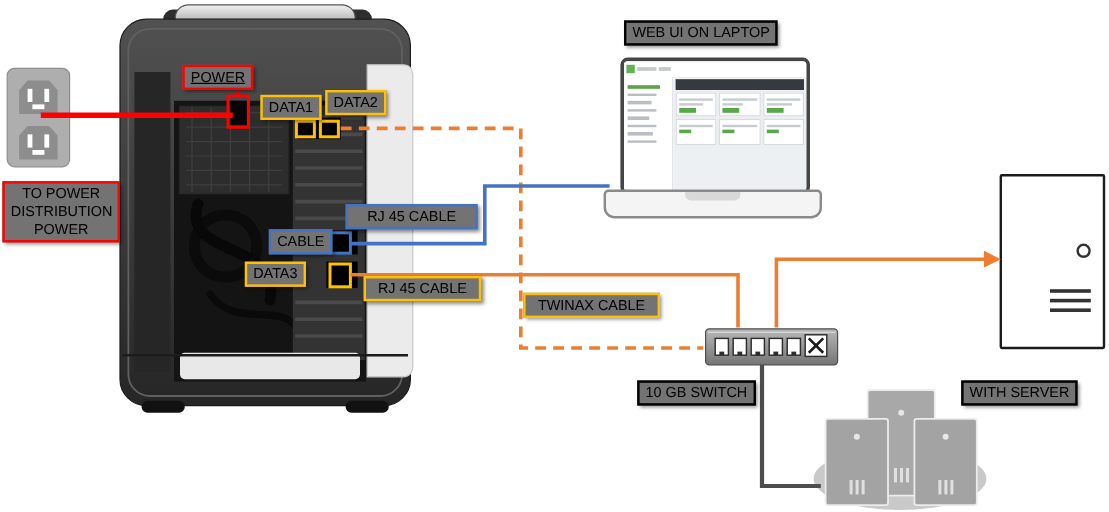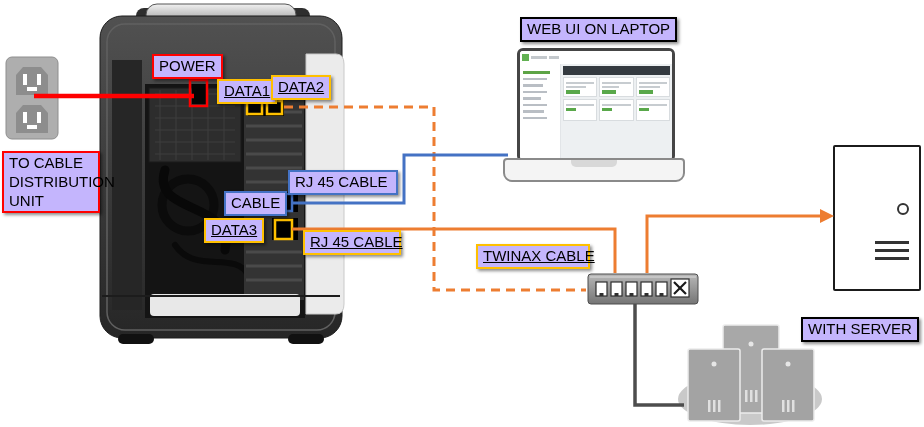--- a/index.html
+++ b/index.html
@@ -4,27 +4,27 @@
 <style>
   html,body{margin:0;padding:0;background:#fff;}
   .stage{
     position:relative;width:924px;height:427px;background:#ffffff;
     font-family:"Liberation Sans",sans-serif;overflow:hidden;
   }
   svg.layer{position:absolute;left:0;top:0;}
   .illus{z-index:10;}
   .cables{z-index:20;}
   .callout{
-    position:absolute;z-index:30;background:#c4b5fd;border:2.5px solid #000;
-    padding:1px 5px;font-size:15px;line-height:1.25;color:#000;text-align:left;
+    position:absolute;z-index:30;background:#737373;border:2.5px solid #000;
+    padding:1px 5px;font-size:12px;line-height:1.25;color:#000;text-align:center;
     box-shadow:2px 2px 3px rgba(0,0,0,.45);white-space:nowrap;
   }
   .callout.multi{white-space:normal;}
   .b-red{border-color:#ff0000;}
-  .b-yellow{border-color:#ffc000;text-decoration:underline;}
+  .b-yellow{border-color:#ffc000;}
   .b-blue{border-color:#4472c4;}
   .b-black{border-color:#000;border-width:2px;}
 
   
   .laptop{position:absolute;left:503px;top:48px;width:182px;height:136px;z-index:12;}
   .laptop-screen{
     position:absolute;left:14px;top:0;width:152px;height:108px;background:#fff;
     border:3px solid #454545;border-radius:6px;overflow:hidden;
   }
   .ui-topbar{display:flex;align-items:center;gap:2px;height:11px;padding:1px 2px;background:#fff;}
@@ -294,33 +294,34 @@
 
     <rect x="275" y="220" width="17" height="19" fill="none" stroke="#FFC000" stroke-width="2.5"></rect>
     <path d="M292,229 H615 V273" stroke="#ED7D31" stroke-width="3" fill="none"></path>
 
     <path d="M647,273 V216 H820" stroke="#ED7D31" stroke-width="3" fill="none"></path>
     <polygon points="820,209 834,216 820,223" fill="#ED7D31"></polygon>
 
     <path d="M635,304 V405 H684" stroke="#4D4D4D" stroke-width="3.5" fill="none"></path>
   </svg>
 
-  <div class="callout b-red" style="left:152px;top:54px;">POWER</div>
+  <div class="callout b-red" style="left:152px;top:54px;text-decoration:underline;">POWER</div>
   <div class="callout b-yellow" style="left:217px;top:79px;">DATA1</div>
   <div class="callout b-yellow" style="left:271px;top:75px;">DATA2</div>
   <div class="callout b-blue" style="left:224px;top:191px;">CABLE</div>
   <div class="callout b-yellow" style="left:204px;top:218px;">DATA3</div>
 
-  <div class="callout b-red multi" style="left:2px;top:151px;width:84px;">TO CABLE DISTRIBUTION UNIT</div>
+  <div class="callout b-red multi" style="left:2px;top:151px;width:84px;">TO POWER DISTRIBUTION POWER</div>
 
   <div class="callout b-black" style="left:520px;top:17px;">WEB UI ON LAPTOP</div>
 
 
   <div class="callout b-blue" style="left:288px;top:170px;width:96px;">RJ 45 CABLE</div>
 
   <div class="callout b-yellow" style="left:303px;top:230px;width:84px;">RJ 45 CABLE</div>
 
-  <div class="callout b-yellow" style="left:476px;top:244px;width:100px;">TWINAX CABLE</div>
-
+  <div class="callout b-yellow" style="left:436px;top:244px;width:100px;">TWINAX CABLE</div>
+
+  <div class="callout b-black" style="left:531px;top:317px;">10 GB SWITCH</div>
 
   <div class="callout b-black" style="left:801px;top:317px;">WITH SERVER</div>
 
 </div>
 
 </body></html>

